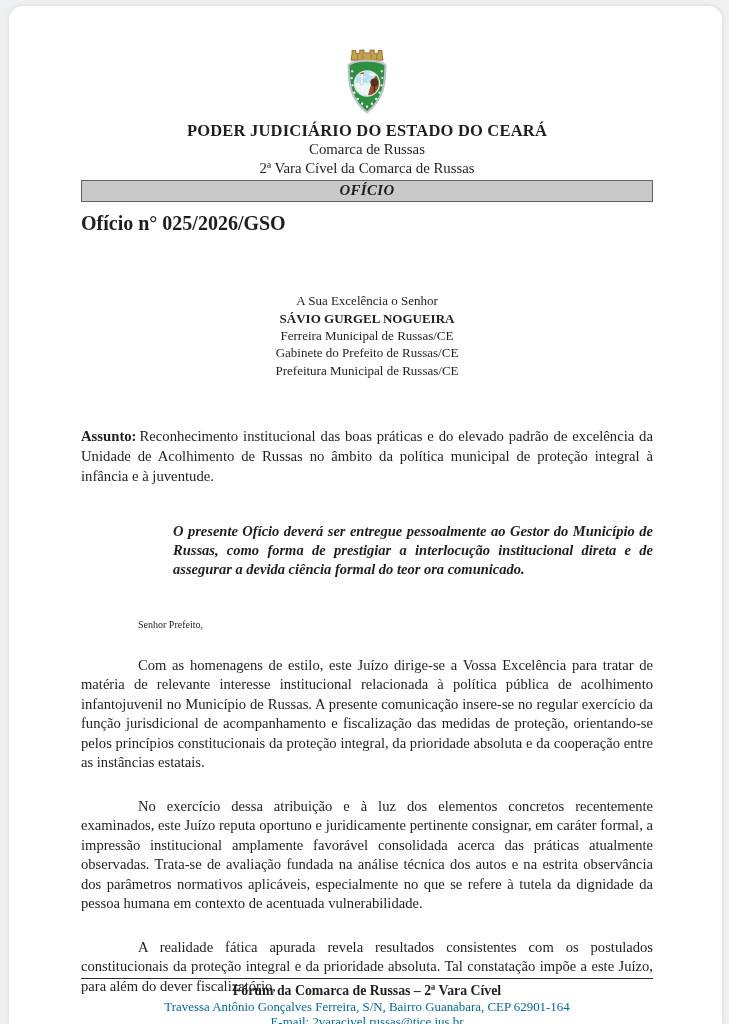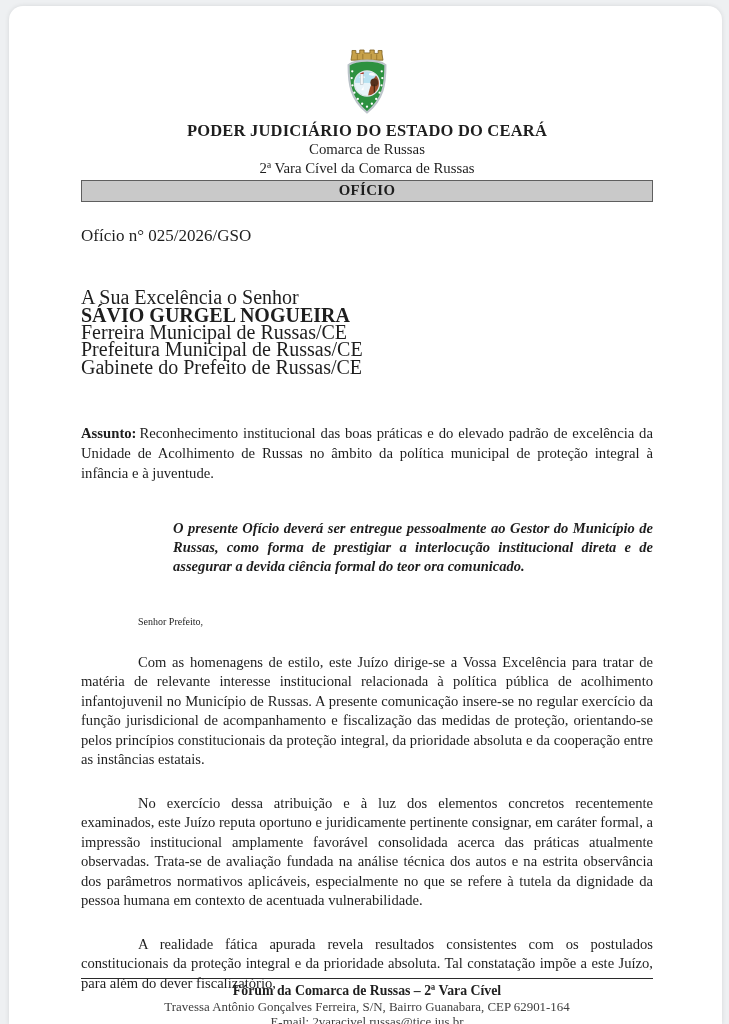--- a/index.html
+++ b/index.html
@@ -28,45 +28,46 @@
   .hdr{text-align:center;margin-top:5px;}
   .hdr-title{font-size:16.5px;font-weight:bold;line-height:19px;letter-spacing:.2px;}
   .hdr-line{font-size:14.8px;line-height:18.6px;text-align:center;}
   
   .banner{
     margin-top:3px;height:20px;
     background:#c9c9c9;
     border:1.4px solid #5f5f5f;
     text-align:center;font-weight:bold;font-size:14.8px;line-height:19px;
     letter-spacing:.4px;
+    font-style:italic;
   }
-  .oficio-no{margin-top:25px;font-weight:normal;font-size:17px;line-height:18px;}
+  .oficio-no{margin-top:12px;font-weight:bold;font-size:20px;line-height:18px;}
   .dateline{margin-top:12px;text-align:right;font-size:14.8px;line-height:18px;}
-  .recipient{margin-top:44px;font-size:20px;line-height:17.4px;}
+  .recipient{margin-top:60px;font-size:13px;line-height:17.4px;text-align:center;}
   .recipient .strong{font-weight:bold;}
   .subject{margin-top:47px;font-size:14.7px;line-height:20px;text-align:justify;}
   .subject-label{font-weight:bold;margin-right:3px;}
   .notice{
     margin-top:36px;margin-left:92px;
     font-size:14.5px;font-weight:bold;font-style:italic;
     line-height:18.8px;text-align:justify;
   }
   .salutation{margin-top:36px;font-size:10px;line-height:19px;text-indent:57px;}
   .para{
     font-size:14.6px;line-height:19.5px;text-align:justify;
     text-indent:57px;margin:24px 0 0 0;
   }
   .para.first{margin-top:22px;}
   .footer{
     position:absolute;left:72px;right:69px;top:932px;
     border-top:1.3px solid #2a2a2a;
     padding-top:4px;text-align:center;
   }
   .footer-bold{font-weight:bold;font-size:13.8px;line-height:16.5px;}
-  .footer-line{font-size:12.9px;line-height:15.5px;color:#404040;}
+  .footer-line{font-size:12.9px;line-height:15.5px;color:#0369a1;}
 </style>
 </head>
 <body>
 
 <div class="page">
   <div class="content">
 
     <svg class="arms" viewBox="0 0 64 70" aria-hidden="true">
 
       <path d="M15.5 13.5 L16.5 7 L16.5 3.5 L20.5 3.5 L20.5 6.5 L24.5 6.5 L24.5 3 L29 3 L29 6 L35 6 L35 3 L39.5 3 L39.5 6.5 L43.5 6.5 L43.5 3.5 L47.5 3.5 L47.5 7 L48.5 13.5 Z" stroke="#7a5c1e" stroke-width="0.8" fill="#c8a24b"></path>
@@ -113,22 +114,22 @@
     </div>
 
     <div class="banner">OFÍCIO</div>
 
     <div class="oficio-no">Ofício n° 025/2026/GSO</div>
 
     <div class="recipient">
       <div>A Sua Excelência o Senhor</div>
       <div class="strong">SÁVIO GURGEL NOGUEIRA</div>
       <div>Ferreira Municipal de Russas/CE</div>
+      <div>Gabinete do Prefeito de Russas/CE</div>
       <div>Prefeitura Municipal de Russas/CE</div>
-      <div>Gabinete do Prefeito de Russas/CE</div>
     </div>
 
     <div class="subject">
       <span class="subject-label">Assunto:</span><span>Reconhecimento institucional das boas práticas e do elevado padrão de excelência da Unidade de Acolhimento de Russas no âmbito da política municipal de proteção integral à infância e à juventude.</span>
     </div>
 
     <div class="notice">O presente Ofício deverá ser entregue pessoalmente ao Gestor do Município de Russas, como forma de prestigiar a interlocução institucional direta e de assegurar a devida ciência formal do teor ora comunicado.</div>
 
     <div class="salutation">Senhor Prefeito,</div>
 

